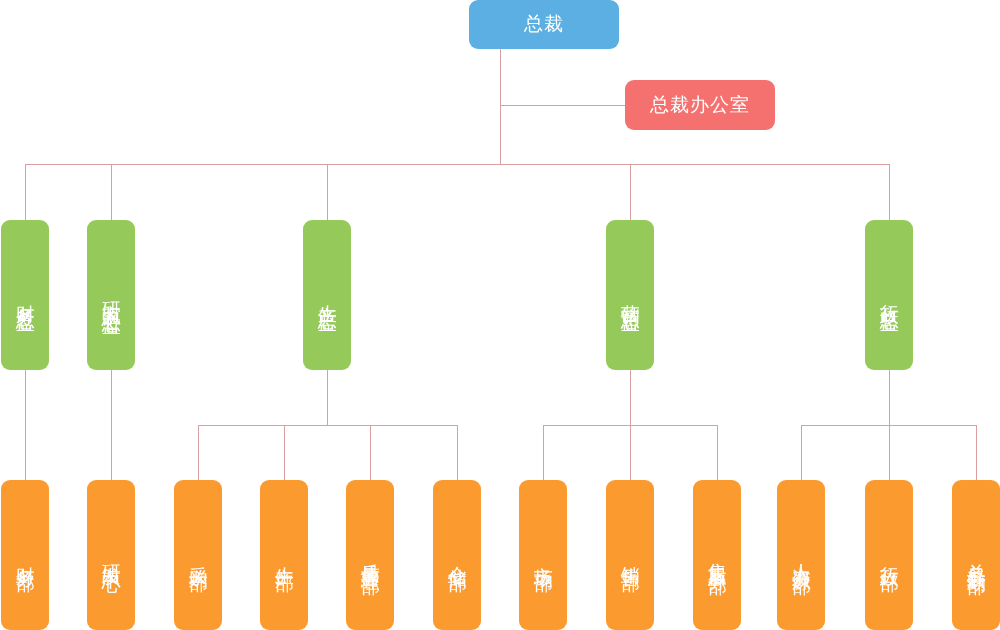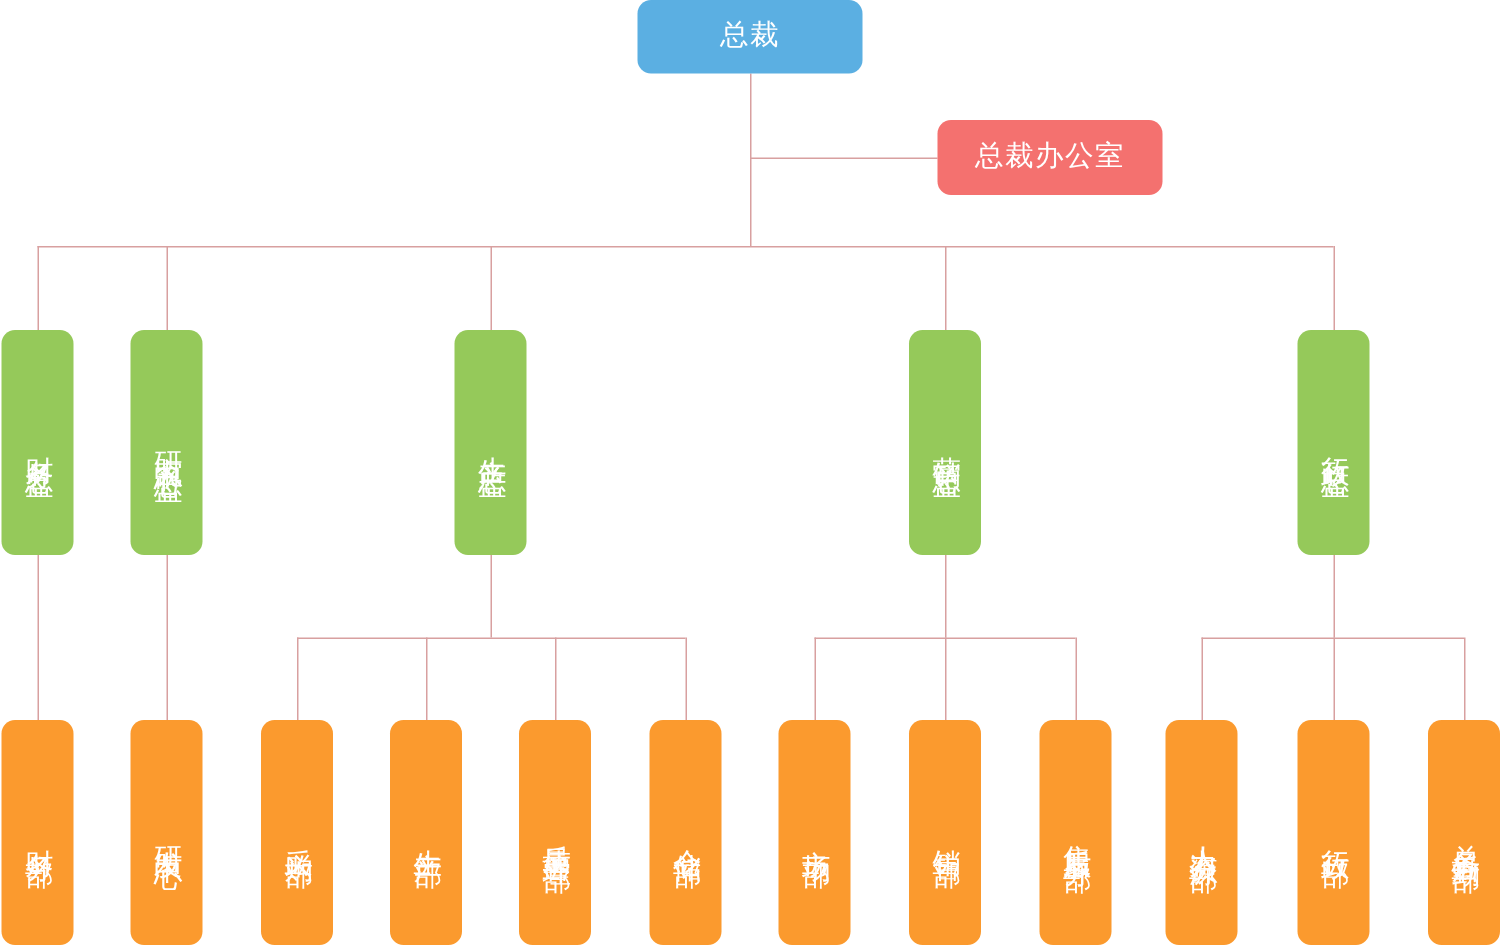--- a/index.html
+++ b/index.html
@@ -49,21 +49,21 @@
   .node.vertical {
     writing-mode: vertical-rl;
     text-orientation: upright;
     font-size: 19px;
     border-radius: 9px;
     letter-spacing: 3px;
     padding-top: 4px;
     padding-bottom: 4px;
   }
 
-  .node.level1 { background: #5bafe2; }
+  .node.level1 { background: #5bafe2; margin-left: 44px; }
   .node.staff  { background: #f4716f; }
   .node.level2 { background: #95c95a; }
   .node.level3 { background: #fb9a2e; }
 
   .node .label {
     display: block;
     white-space: nowrap;
   }
 </style>
 </head>

